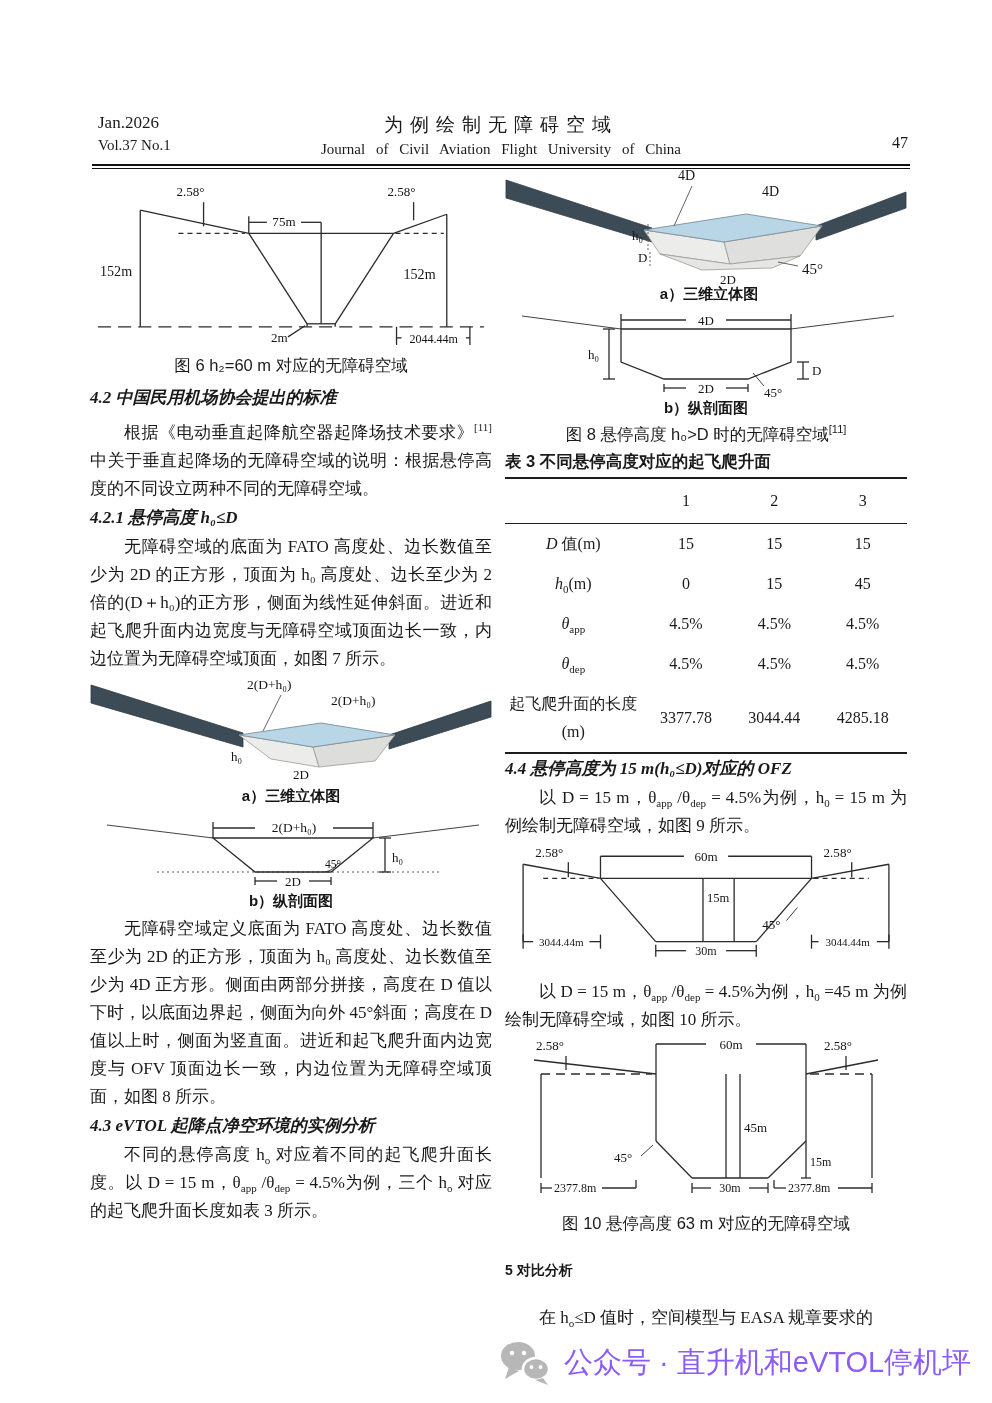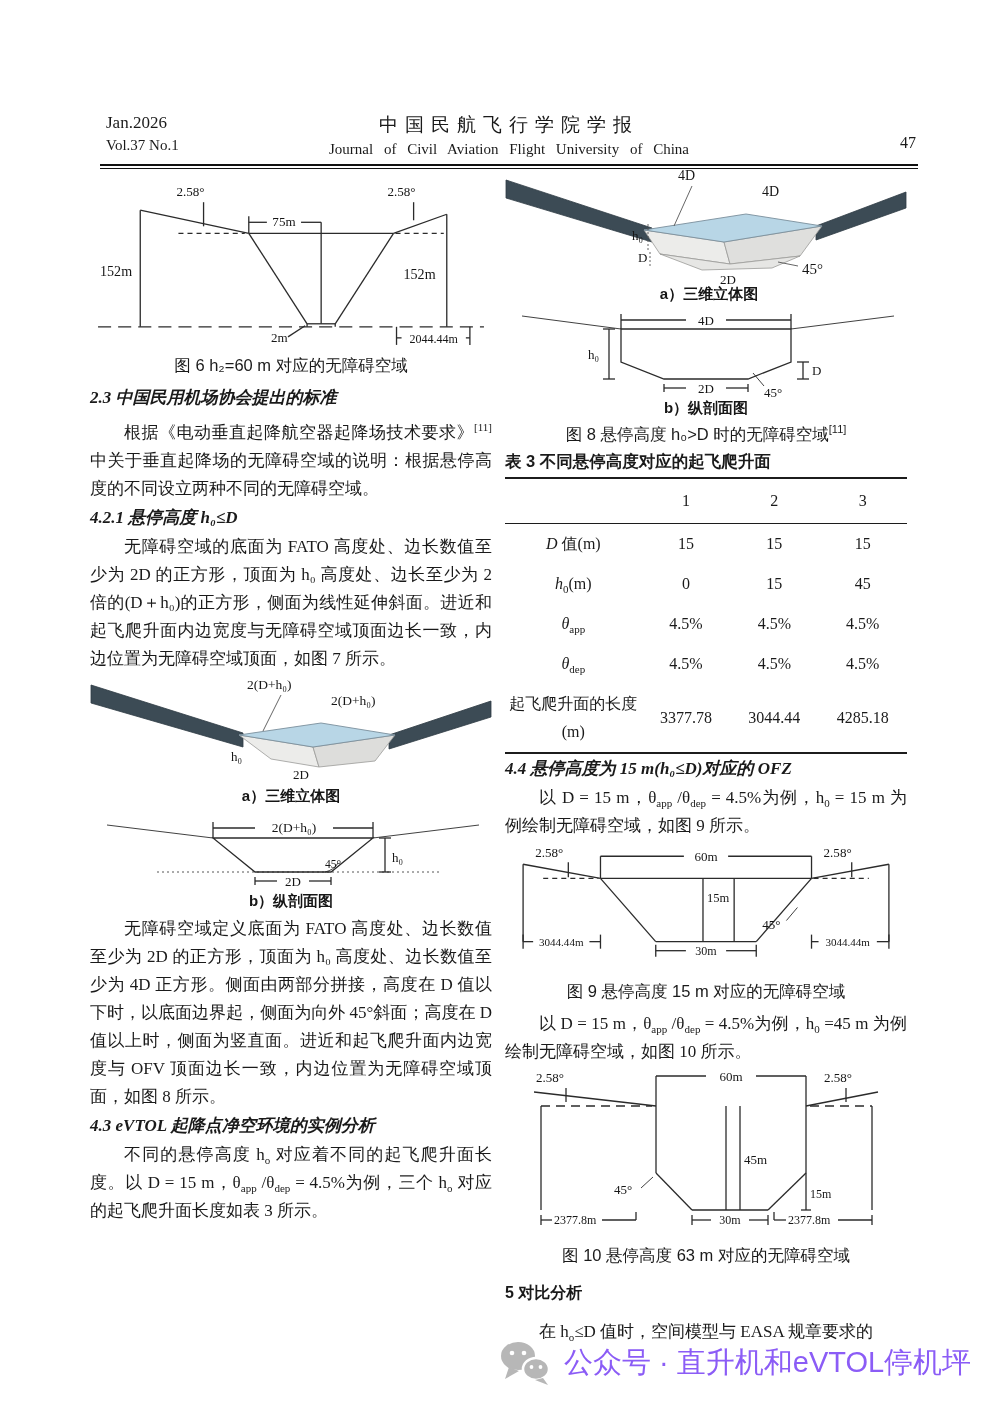--- a/index.html
+++ b/index.html
@@ -1,34 +1,34 @@
 <!DOCTYPE html>
 <html><head>
 <meta charset="utf-8">
 <style>
   html,body{margin:0;padding:0;background:#888;}
   #page{position:relative;width:992px;height:1403px;background:#ffffff;margin:0 auto;
         font-family:"Liberation Serif",serif;color:#1a1a1a;overflow:hidden;}
   
-  .hdr{position:absolute;left:100px;top:112px;width:818px;}
+  .hdr{position:absolute;left:92px;top:112px;width:818px;}
   .hdr-row{position:relative;height:46px;}
   .hdr-left{position:absolute;left:6px;top:0;font-size:17px;line-height:22px;}
   .hdr-left .vol{font-size:15px;}
   .hdr-center{position:absolute;left:120px;right:120px;top:0;text-align:center;}
   .hdr-cn{font-size:19px;letter-spacing:7px;}
   .hdr-en{font-size:15px;word-spacing:7px;margin-top:3px;}
   .hdr-page{position:absolute;right:2px;top:22px;font-size:16px;}
   .hdr-rule{margin-top:6px;border-top:2px solid #111;border-bottom:1px solid #111;height:2px;}
   
   .col{position:absolute;width:402px;font-size:17px;line-height:28px;text-align:justify;}
   #col-left{left:90px;top:176px;}
   #col-right{left:505px;top:166px;}
   p.body{margin:0;text-indent:2em;}
   .sec{margin:1px 0;font-style:italic;font-weight:bold;font-family:"Liberation Serif",serif;}
-  .sec1{margin:11px 0;font-style:normal;font-weight:bold;font-family:"Liberation Sans",sans-serif;font-size:16px;}
+  .sec1{margin:20px 0;font-style:normal;font-weight:bold;font-family:"Liberation Sans",sans-serif;font-size:14px;}
   sup{font-size:11px;}
   sub.msub{font-size:11px;line-height:0;}
   
   .figcap{font-family:"Liberation Sans",sans-serif;font-weight:normal;font-size:16.5px;
           text-align:center;line-height:26px;margin:0 0 6px 0;text-indent:0;}
   svg{display:block;}
   svg text{font-family:"Liberation Serif",serif;fill:#161616;}
   .dln{stroke:#2b2b2b;stroke-width:1.3;fill:none;}
   .thin{stroke:#555;stroke-width:0.9;fill:none;}
   .svgcap{font-family:"Liberation Sans",sans-serif;font-weight:bold;font-size:15px;}
@@ -48,21 +48,21 @@
 
 <div id="page">
 
   <div class="hdr">
     <div class="hdr-row">
       <div class="hdr-left">
         <div>Jan.2026</div>
         <div class="vol">Vol.37 No.1</div>
       </div>
       <div class="hdr-center">
-        <div class="hdr-cn">中国民航飞行学院学报</div>
+        <div class="hdr-cn">为例绘制无障碍空域</div>
         <div class="hdr-en">Journal of Civil Aviation Flight University of China</div>
       </div>
       <div class="hdr-page">47</div>
     </div>
     <div class="hdr-rule"></div>
   </div>
 
   <div class="col" id="col-left">
 
     <svg width="402" height="176" viewBox="0 0 400 175">
@@ -95,21 +95,21 @@
       <text x="86" y="20" font-size="13">2.58°</text>
       <text x="296" y="20" font-size="13">2.58°</text>
       <text x="193" y="50" font-size="13" text-anchor="middle">75m</text>
       <text x="10" y="99" font-size="14">152m</text>
       <text x="312" y="102" font-size="14">152m</text>
       <text x="180" y="165" font-size="13">2m</text>
       <text x="342" y="166" font-size="12" text-anchor="middle">2044.44m</text>
     </svg>
     <div class="figcap">图 6 h₂=60 m 对应的无障碍空域</div>
 
-    <div class="sec">2.3 中国民用机场协会提出的标准</div>
+    <div class="sec">4.2 中国民用机场协会提出的标准</div>
     <p class="body"><span>根据《电动垂直起降航空器起降场技术要求》</span><sup>[11]</sup><span>中关于垂直起降场的无障碍空域的说明：根据悬停高度的不同设立两种不同的无障碍空域。</span></p>
     <div class="sec">4.2.1 悬停高度 h₀≤D</div>
     <p class="body">无障碍空域的底面为 FATO 高度处、边长数值至少为 2D 的正方形，顶面为 h₀ 高度处、边长至少为 2 倍的(D＋h₀)的正方形，侧面为线性延伸斜面。进近和起飞爬升面内边宽度与无障碍空域顶面边长一致，内边位置为无障碍空域顶面，如图 7 所示。</p>
 
     <svg width="402" height="242" viewBox="0 0 400 242">
       <g>
         <polygon points="0,12 152,60 152,74 0,30" fill="#3c4b55" stroke="#2e3b44" stroke-width="0.8"></polygon>
         <polygon points="298,62 400,28 400,44 298,76" fill="#3c4b55" stroke="#2e3b44" stroke-width="0.8"></polygon>
         <polygon points="148,62 222,74 228,94 180,86" fill="#ececea" stroke="#9a9a98" stroke-width="0.8"></polygon>
         <polygon points="222,74 304,62 284,88 228,94" fill="#dddddb" stroke="#9a9a98" stroke-width="0.8"></polygon>
@@ -289,21 +289,20 @@
       </g>
       <text x="30" y="13" font-size="13">2.58°</text>
       <text x="317" y="13" font-size="13">2.58°</text>
       <text x="200" y="17" font-size="13" text-anchor="middle">60m</text>
       <text x="201" y="58" font-size="12.5">15m</text>
       <text x="256" y="84" font-size="13">45°</text>
       <text x="56" y="101" font-size="11" text-anchor="middle">3044.44m</text>
       <text x="341" y="101" font-size="11" text-anchor="middle">3044.44m</text>
       <text x="200" y="110" font-size="12" text-anchor="middle">30m</text>
     </svg>
-    <div class="figcap">图 9 悬停高度 15 m 对应的无障碍空域</div>
 
     <p class="body">以 D = 15 m，θ<sub class="msub">app</sub> /θ<sub class="msub">dep</sub> = 4.5%为例，h<sub class="msub">0</sub> =45 m 为例绘制无障碍空域，如图 10 所示。</p>
 
     <svg width="402" height="172" viewBox="0 0 400 172" style="margin-top:4px;">
       <g class="dln">
         <path d="M150 6 V36"></path>
           <path d="M300 6 V36"></path>
           <path d="M150 6 H200"></path>
           <path d="M250 6 H300"></path>
         <path d="M28 22 L150 36"></path>

